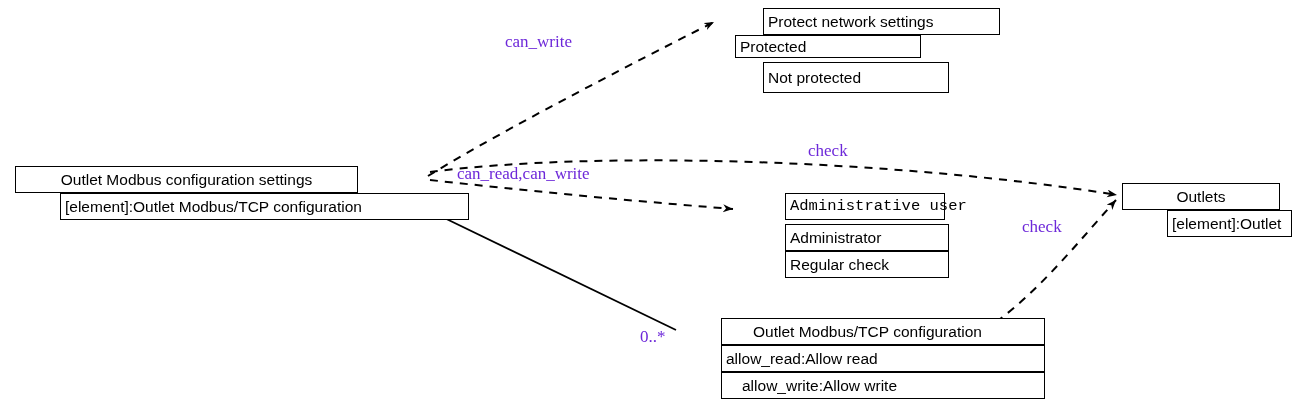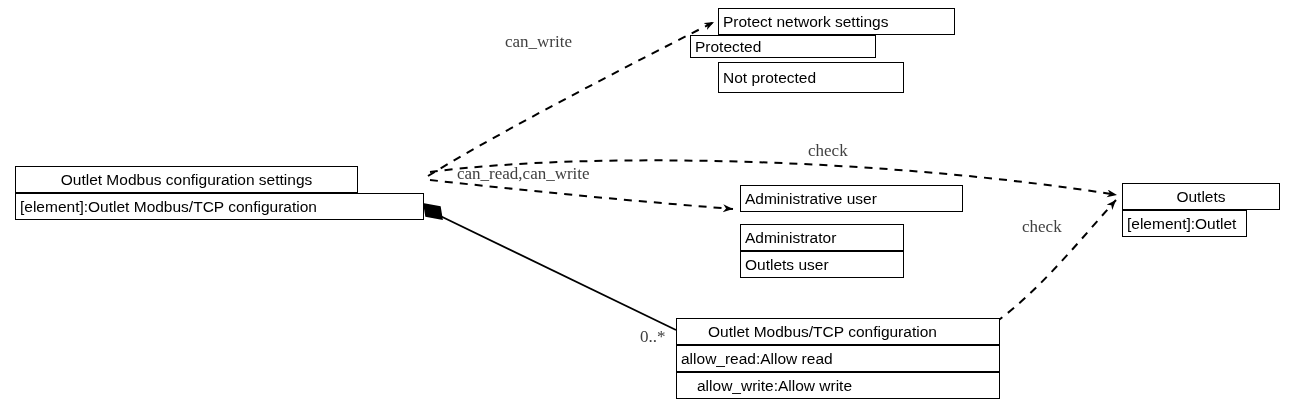--- a/index.html
+++ b/index.html
@@ -32,26 +32,27 @@
     align-items: center;
     white-space: nowrap;
     overflow: visible;
   }
   .uml-row.title-center {
     justify-content: center;
   }
   .uml-row.left {
     justify-content: flex-start;
     padding-left: 4px;
+    margin-left: 45px;
   }
   .edge-label {
     position: absolute;
     font-family: "Liberation Serif", serif;
     font-size: 17px;
-    color: #404040;
+    color: #6d28d9;
     white-space: nowrap;
     line-height: 1;
   }
   svg.edges {
     position: absolute;
     left: 0;
     top: 0;
     width: 1293px;
     height: 412px;
     overflow: visible;
@@ -91,23 +92,23 @@
     <div class="uml-row left" style="left:15px; top:193px; width:409px; height:27px;">[element]:Outlet Modbus/TCP configuration</div>
   </div>
 
   <div class="uml-box">
     <div class="uml-row left" style="left:718px; top:8px; width:237px; height:27px;">Protect network settings</div>
     <div class="uml-row left" style="left:690px; top:35px; width:186px; height:23px;">Protected</div>
     <div class="uml-row left" style="left:718px; top:62px; width:186px; height:31px;text-align:center;">Not protected</div>
   </div>
 
   <div class="uml-box">
-    <div class="uml-row left" style="left:740px; top:185px; width:223px; height:27px;">Administrative user</div>
+    <div class="uml-row left" style="left:740px; top:193px; width:160px; height:27px;font-family:Liberation Mono, monospace;">Administrative user</div>
     <div class="uml-row left" style="left:740px; top:224px; width:164px; height:27px;">Administrator</div>
-    <div class="uml-row left" style="left:740px; top:251px; width:164px; height:27px;">Outlets user</div>
+    <div class="uml-row left" style="left:740px; top:251px; width:164px; height:27px;">Regular check</div>
   </div>
 
   <div class="uml-box">
     <div class="uml-row title-center" style="left:1122px; top:183px; width:158px; height:27px;">Outlets</div>
     <div class="uml-row left" style="left:1122px; top:210px; width:125px; height:27px;">[element]:Outlet</div>
   </div>
 
   <div class="uml-box">
     <div class="uml-row left" style="left:676px; top:318px; width:324px; height:27px;padding-left:31px;">Outlet Modbus/TCP configuration</div>
     <div class="uml-row left" style="left:676px; top:345px; width:324px; height:27px;">allow_read:Allow read</div>

